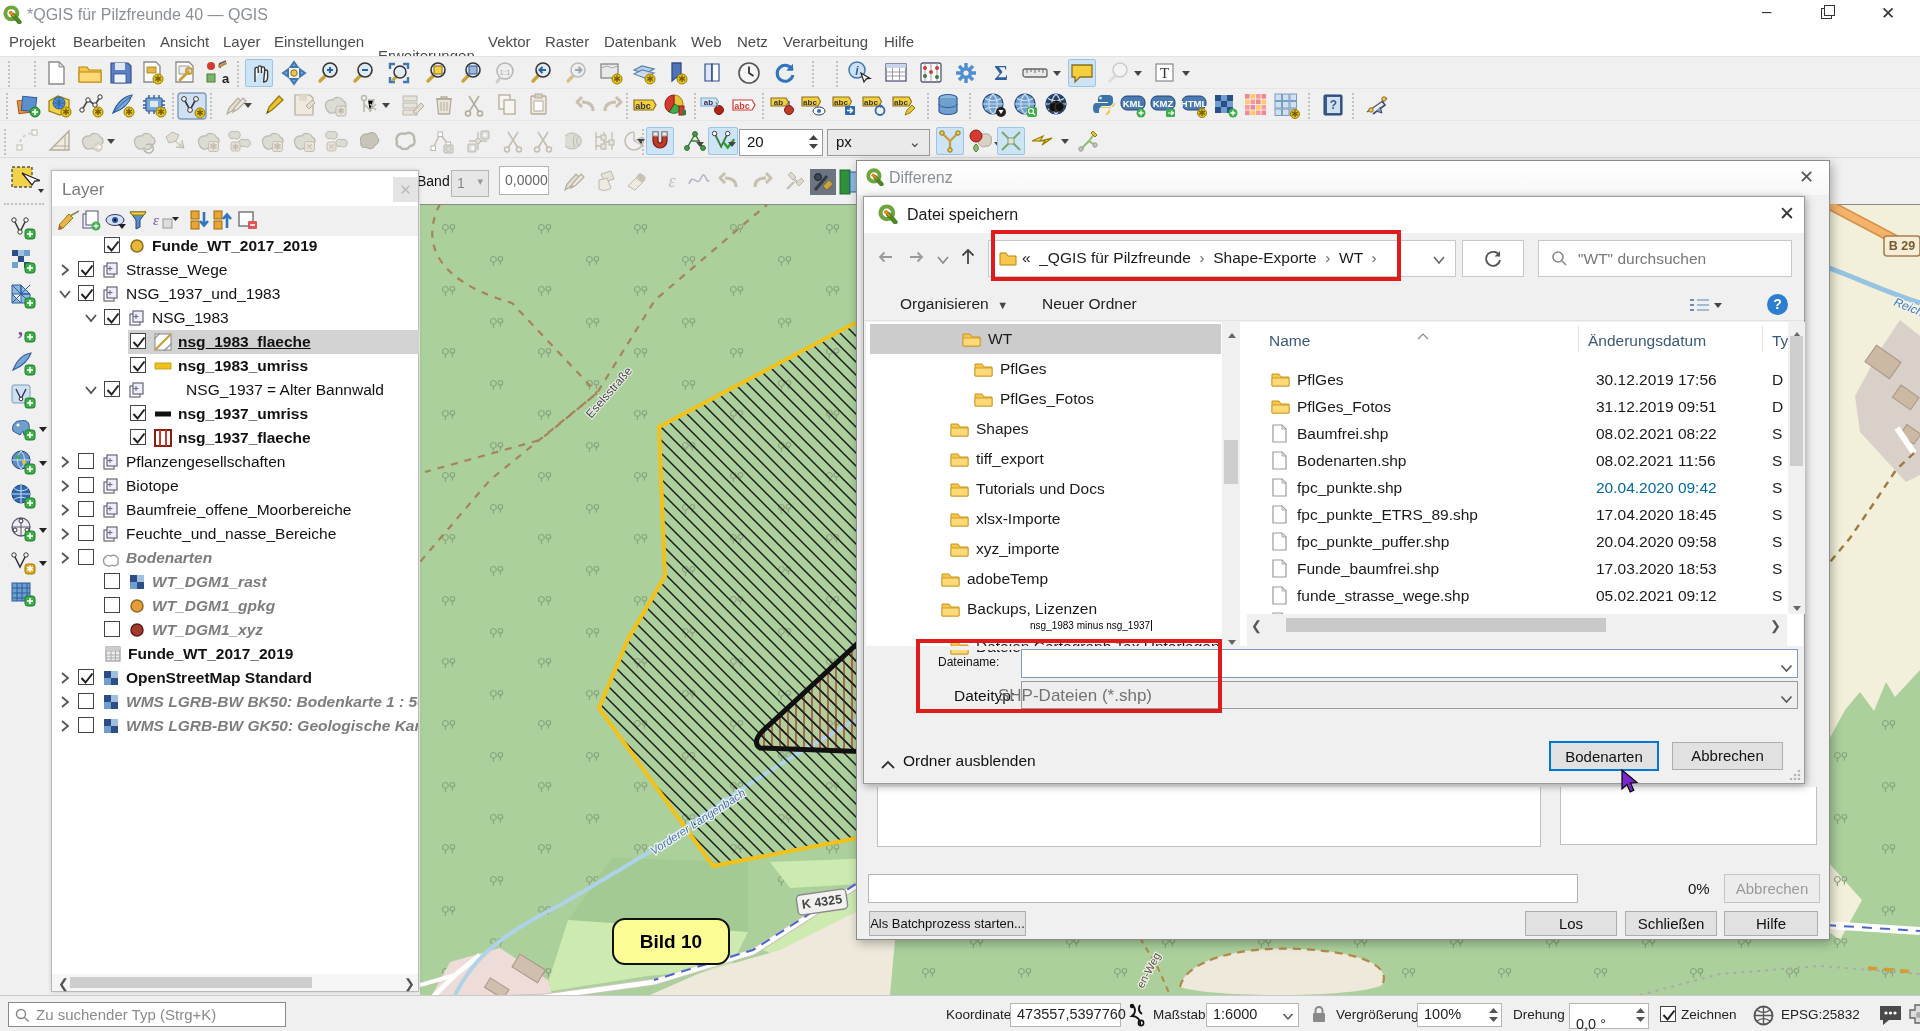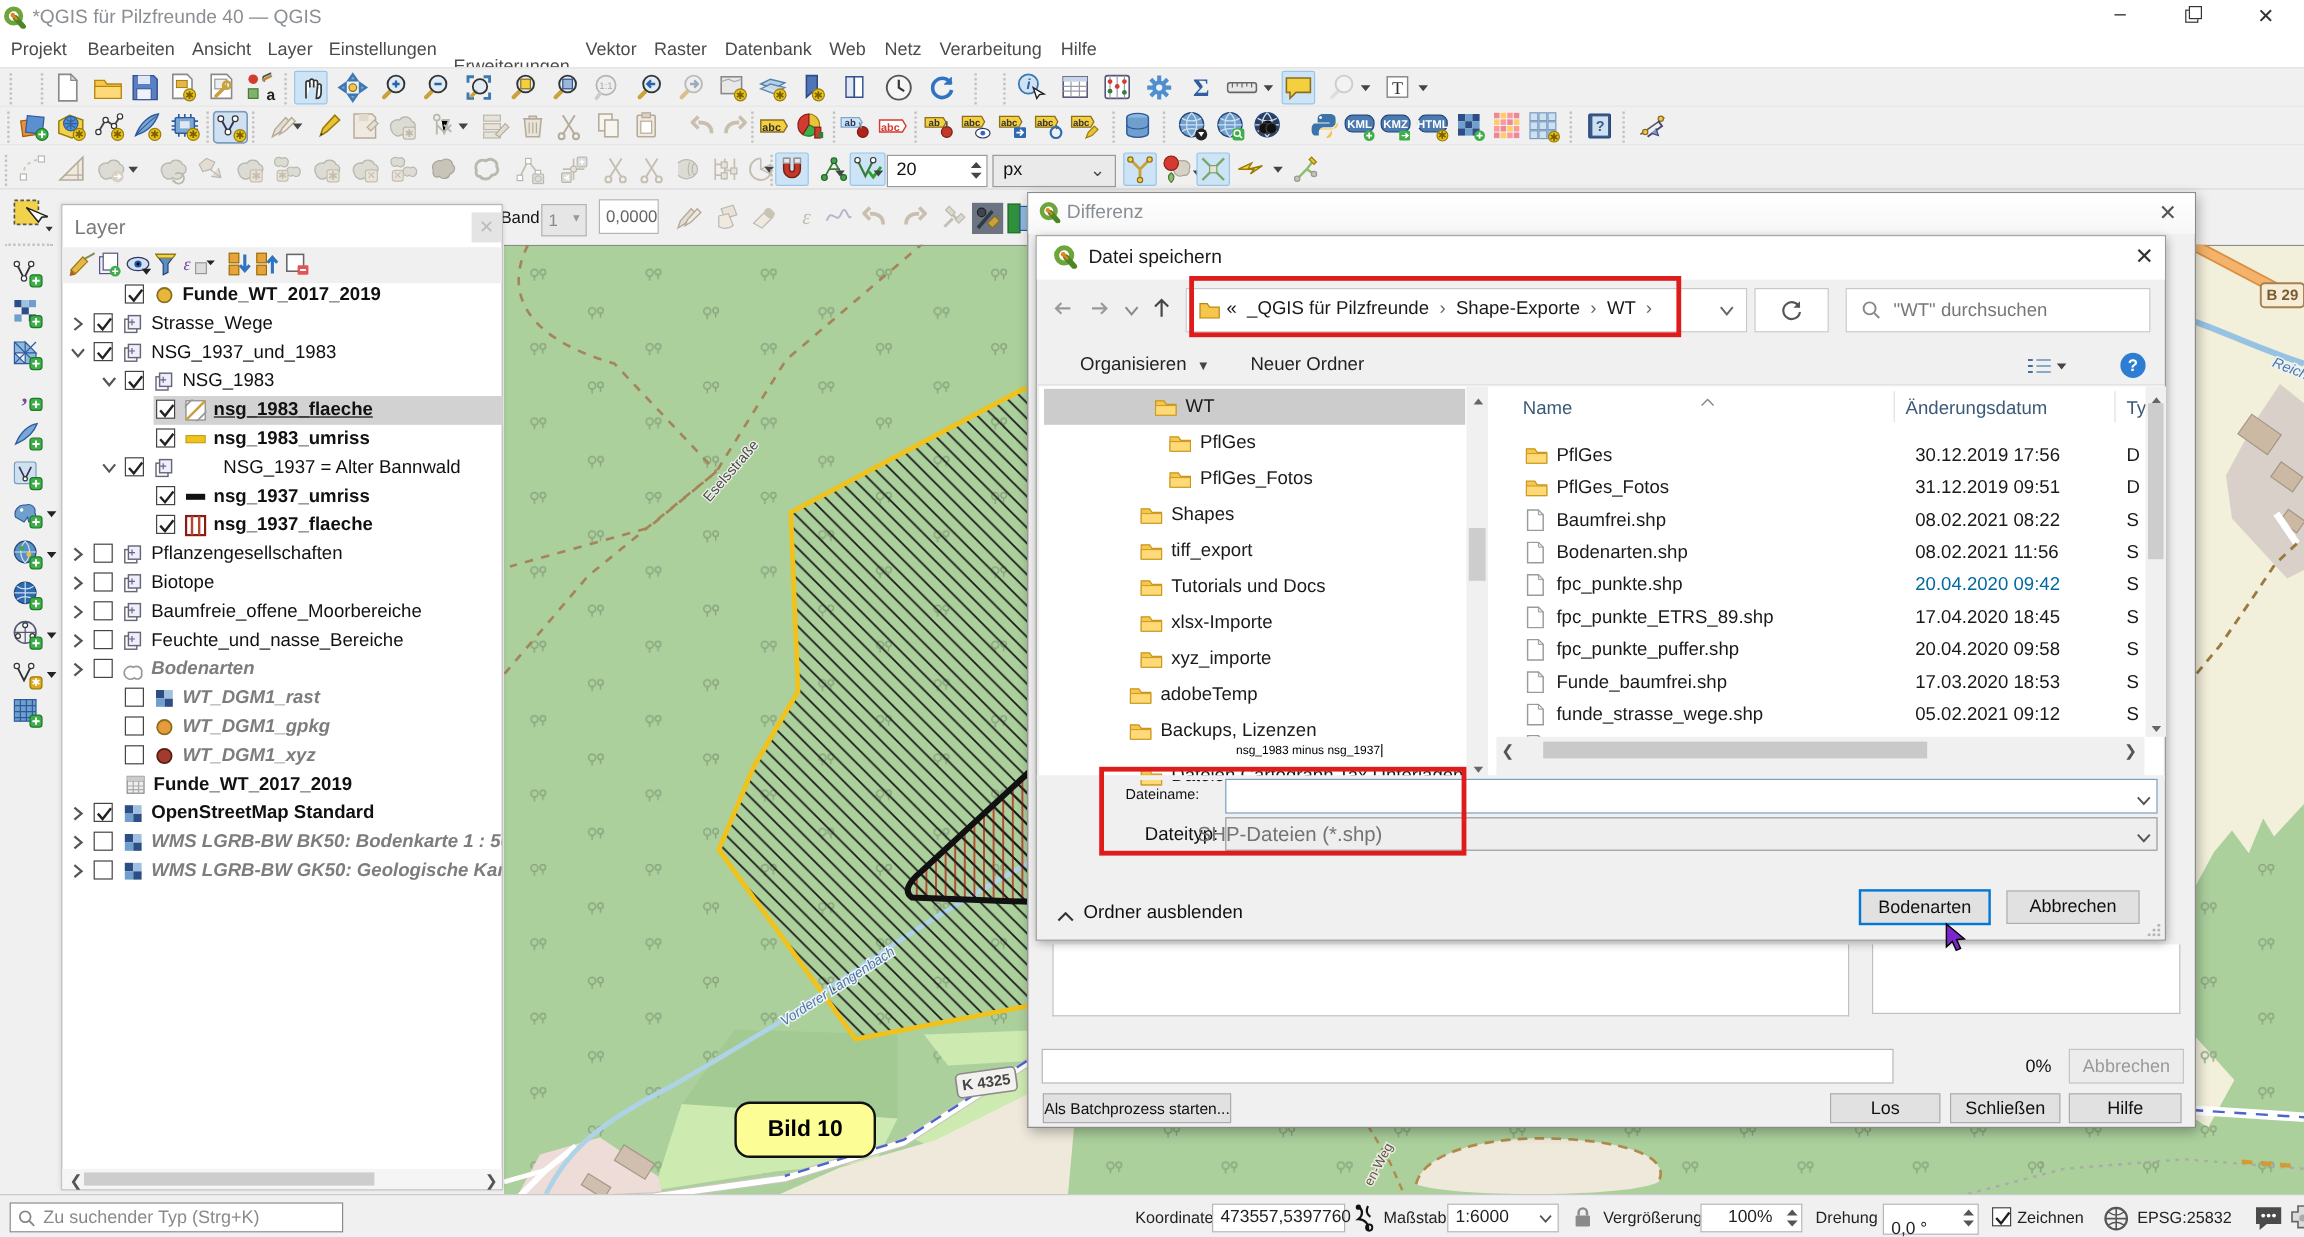--- a/index.html
+++ b/index.html
@@ -1679,21 +1679,21 @@
     </svg></div>
 <div class="tt" style="left:1153px;top:1007px;font-size:13.5px;color:#222">Maßstab</div>
 <div class="abs" style="left:1206px;top:1003px;width:93px;height:24px;background:#fff;border:1px solid #b5b5b5;font-size:14.5px;color:#222;padding:2px 6px">1:6000<span style="position:absolute;right:4px;top:5px"><svg width="12" height="10" viewBox="0 0 12 10">
         <path d="M1.5 2 l4.5 5 l4.5 -5" stroke="#555" stroke-width="1.5" fill="none"></path>
       </svg></span></div>
 <div class="abs" style="left:1311px;top:1005px"><svg width="16" height="20" viewBox="0 0 16 20">
       <rect x="2" y="8" width="12" height="9" rx="1" fill="#8a8a8a"></rect>
       <path d="M4.5 8 V5.5 a3.5 3.5 0 0 1 7 0 V8" fill="none" stroke="#8a8a8a" stroke-width="2"></path>
     </svg></div>
 <div class="tt" style="left:1336px;top:1007px;font-size:13.5px;color:#222">Vergrößerung</div>
-<div class="abs" style="left:1417px;top:1003px;width:85px;height:24px;background:#fff;border:1px solid #b5b5b5;font-size:14.5px;color:#222;padding:2px 22px">100%</div>
+<div class="abs" style="left:1417px;top:1003px;width:85px;height:24px;background:#fff;border:1px solid #b5b5b5;font-size:14.5px;color:#222;padding:2px 6px">100%</div>
 <div class="abs" style="left:1486px;top:1004px"><svg width="15" height="23" viewBox="0 0 15 23">
       <path d="M3 9 l4.5 -5 l4.5 5 z" fill="#555"></path>
       <path d="M3 13 l4.5 5 l4.5 -5 z" fill="#555"></path>
     </svg></div>
 <div class="tt" style="left:1513px;top:1007px;font-size:13.5px;color:#222">Drehung</div>
 <div class="abs" style="left:1569px;top:1003px;width:80px;height:24px;background:#fff;border:1px solid #b5b5b5;font-size:14.5px;color:#222;padding:12px 6px">0,0 °</div>
 <div class="abs" style="left:1633px;top:1004px"><svg width="15" height="23" viewBox="0 0 15 23">
       <path d="M3 9 l4.5 -5 l4.5 5 z" fill="#555"></path>
       <path d="M3 13 l4.5 5 l4.5 -5 z" fill="#555"></path>
     </svg></div>

